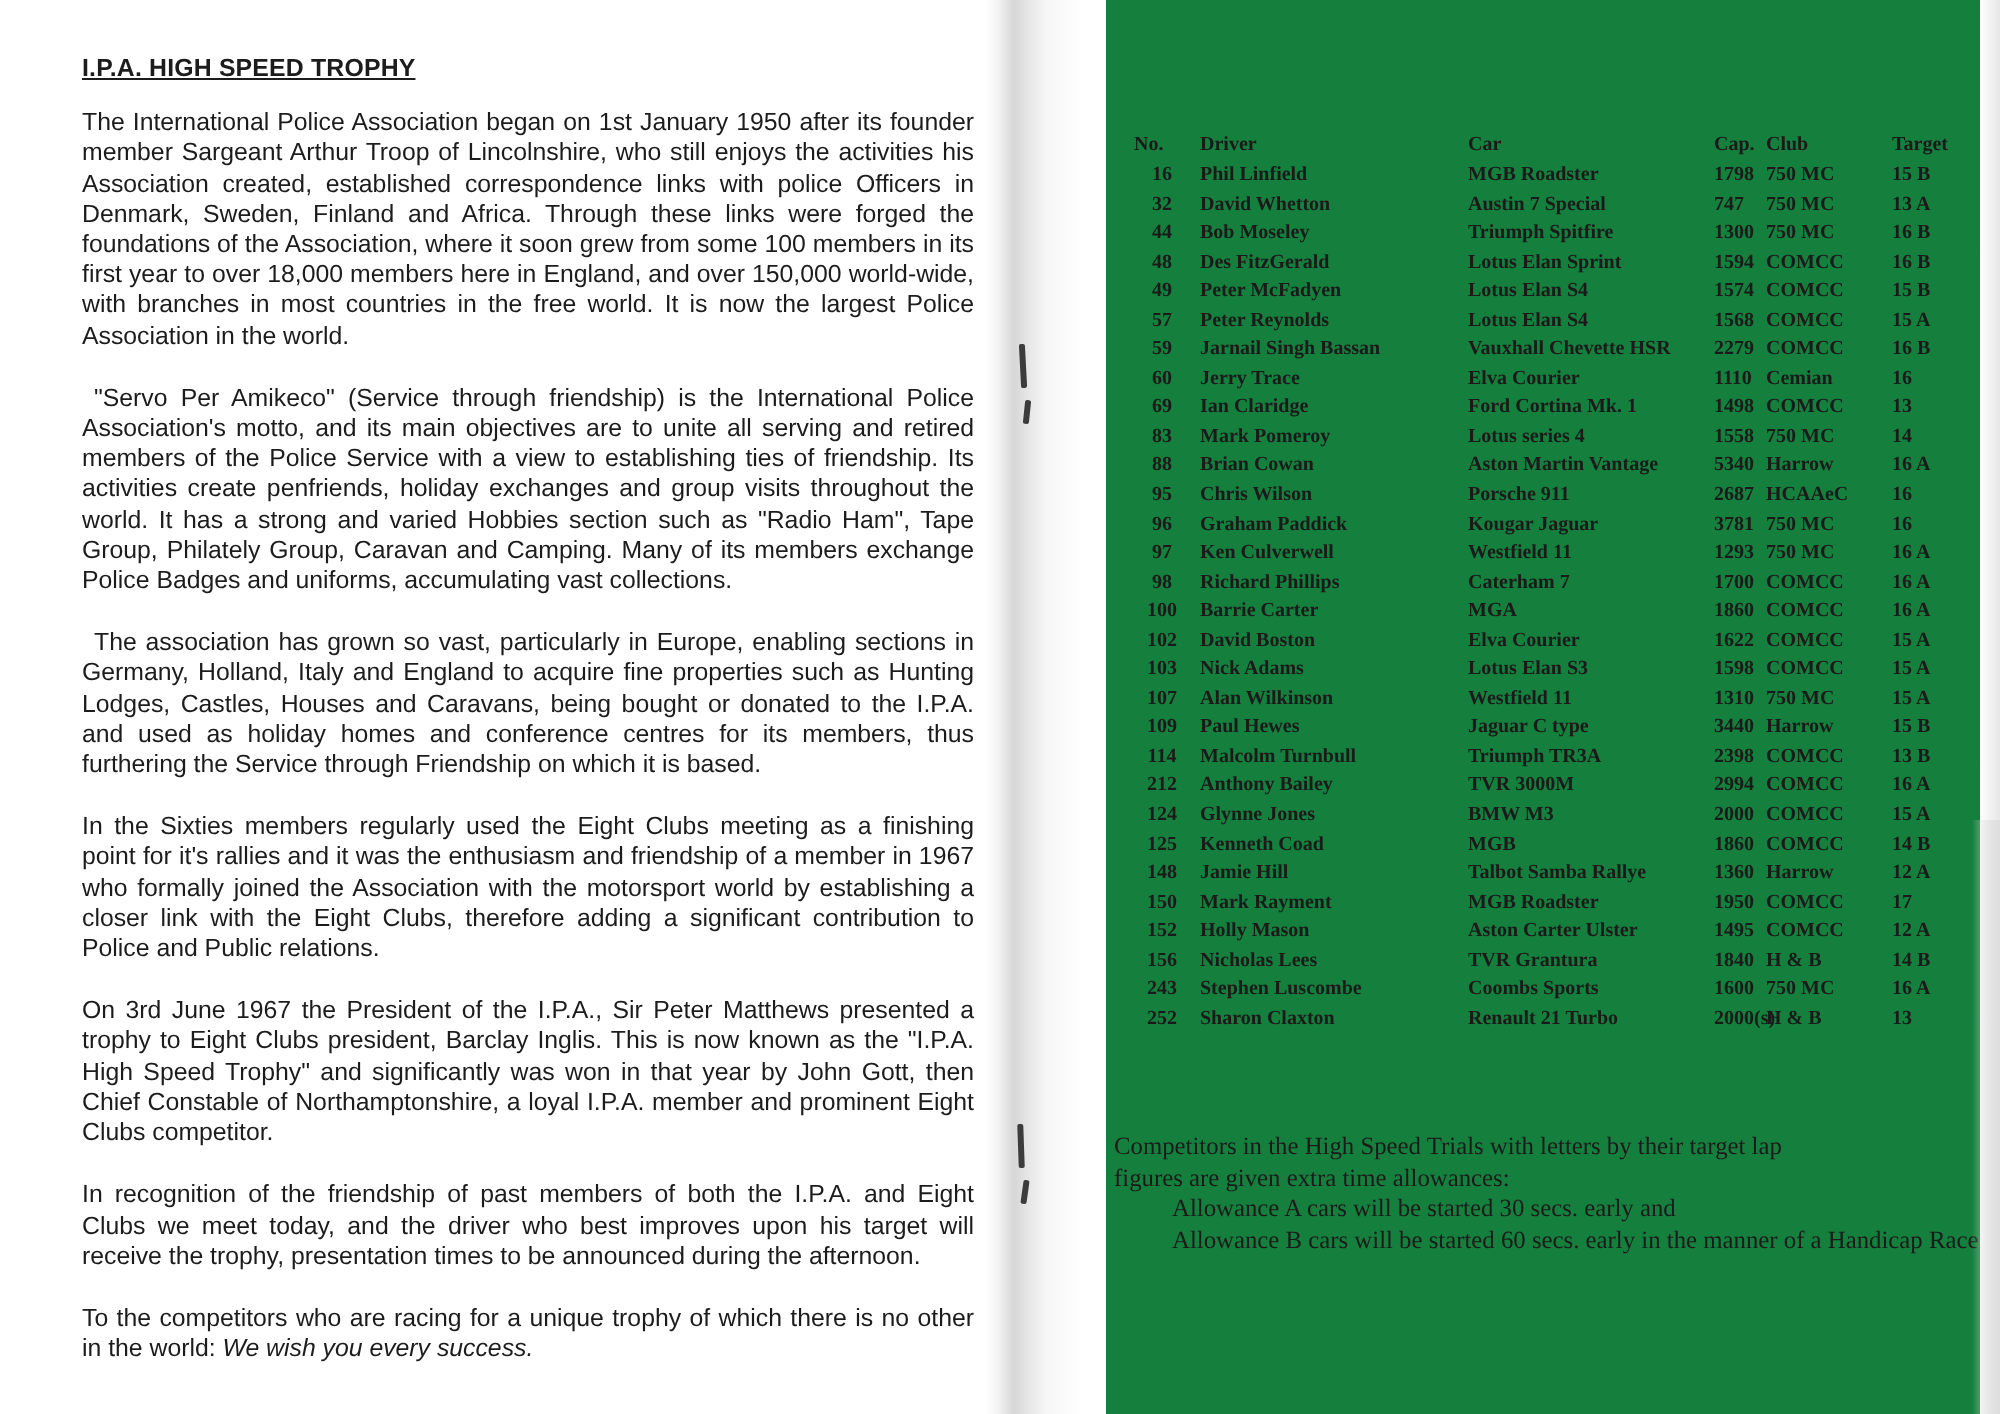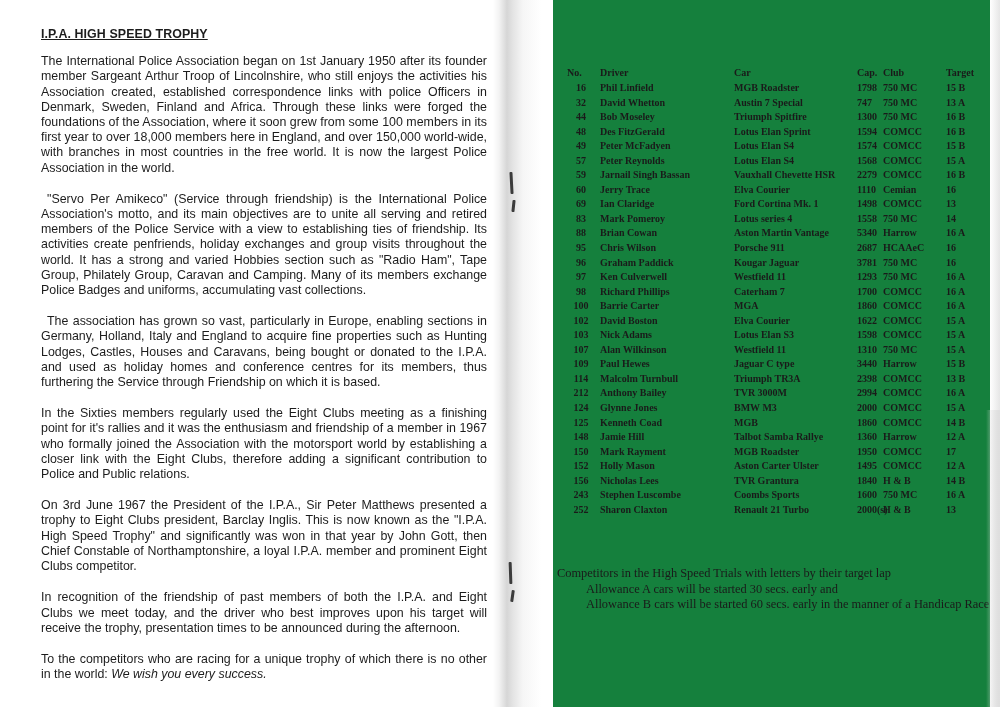--- a/index.html
+++ b/index.html
@@ -422,20 +422,21 @@
           <span class="c-driver">Sharon Claxton</span>
           <span class="c-car">Renault 21 Turbo</span>
           <span class="c-cap">2000(s)</span>
           <span class="c-club">H &amp; B</span>
           <span class="c-target">13</span>
         </div>
       </div>
 
     <div class="notes">
       <p>Competitors in the High Speed Trials with letters by their target lap</p>
+      <p>figures are given extra time allowances:</p>
       <p class="allow">Allowance A cars will be started 30 secs. early and</p>
       <p class="allow">Allowance B cars will be started 60 secs. early in the manner of a Handicap Race</p>
     </div>
   </div>
 
   <div class="edge-right"></div>
   <div class="edge-right-low"></div>
 </div>
 
 </body></html>

